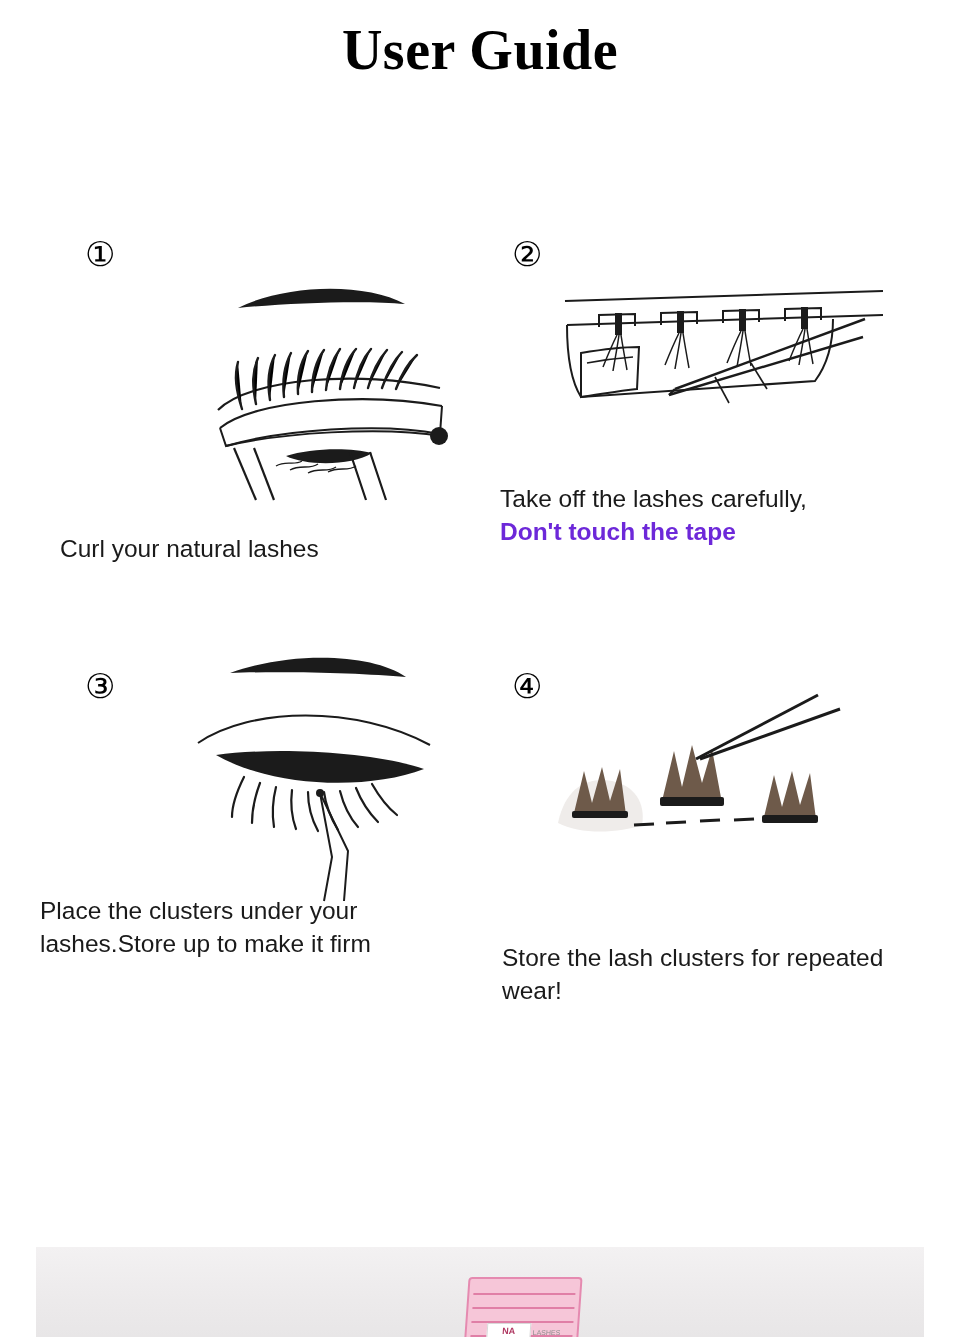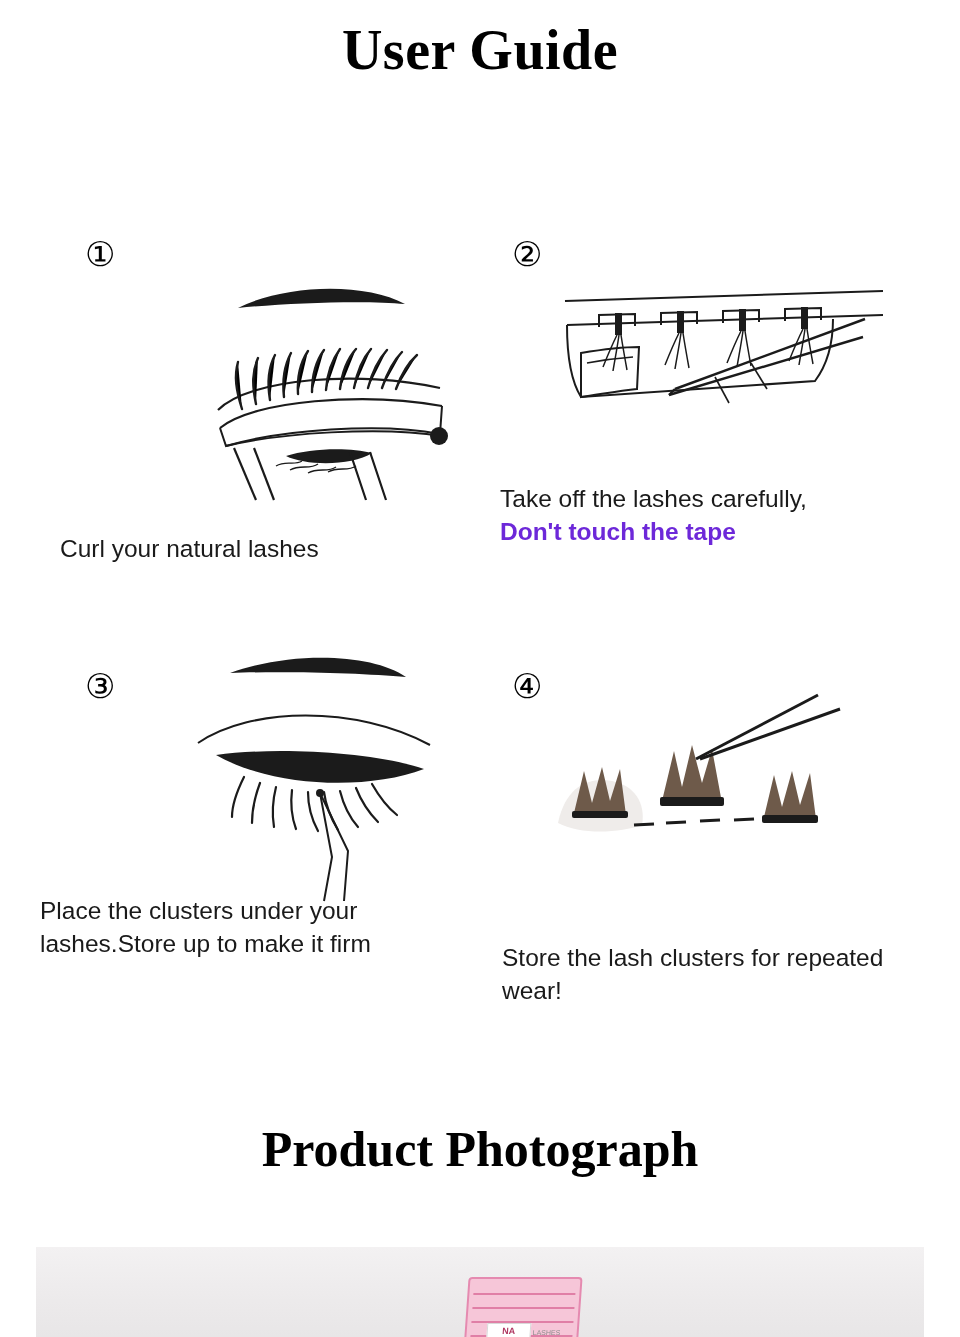--- a/index.html
+++ b/index.html
@@ -296,21 +296,20 @@
             <path d="M150 128 L170 127"></path>
             <path d="M184 127 L204 126"></path>
           </g>
         </svg>
       </div>
       <div class="step-caption" style="left:2px; top:262px; width:420px;margin-top:47px;">Store the lash clusters for repeated wear!</div>
     </div>
 
   </div>
 
-  <div class="title-product">Product Photograph</div>
 
   <div class="photo-strip">
     <div class="photo-tray">
       <div class="rows">
         <div class="rowline" style="top:10px;"></div>
         <div class="rowline" style="top:24px;"></div>
         <div class="rowline" style="top:38px;"></div>
         <div class="rowline" style="top:52px;"></div>
       </div>
       <div class="photo-label">NA</div>

